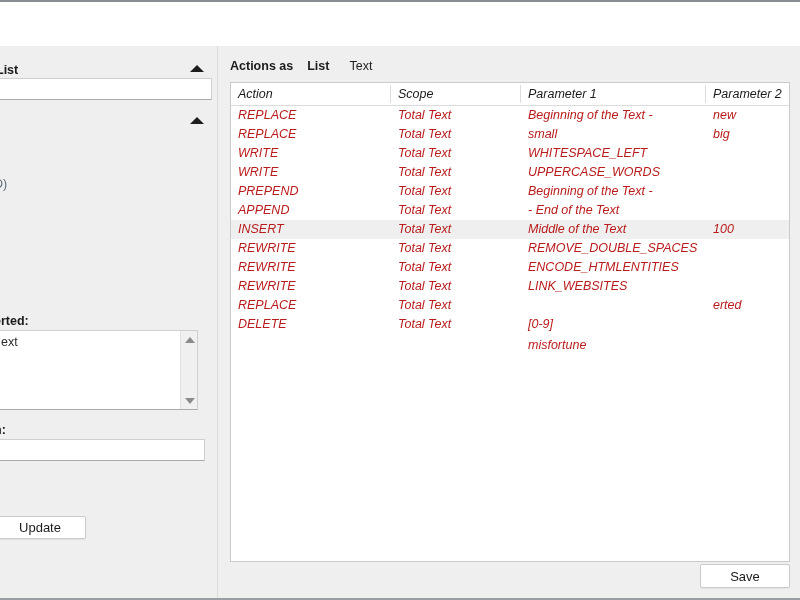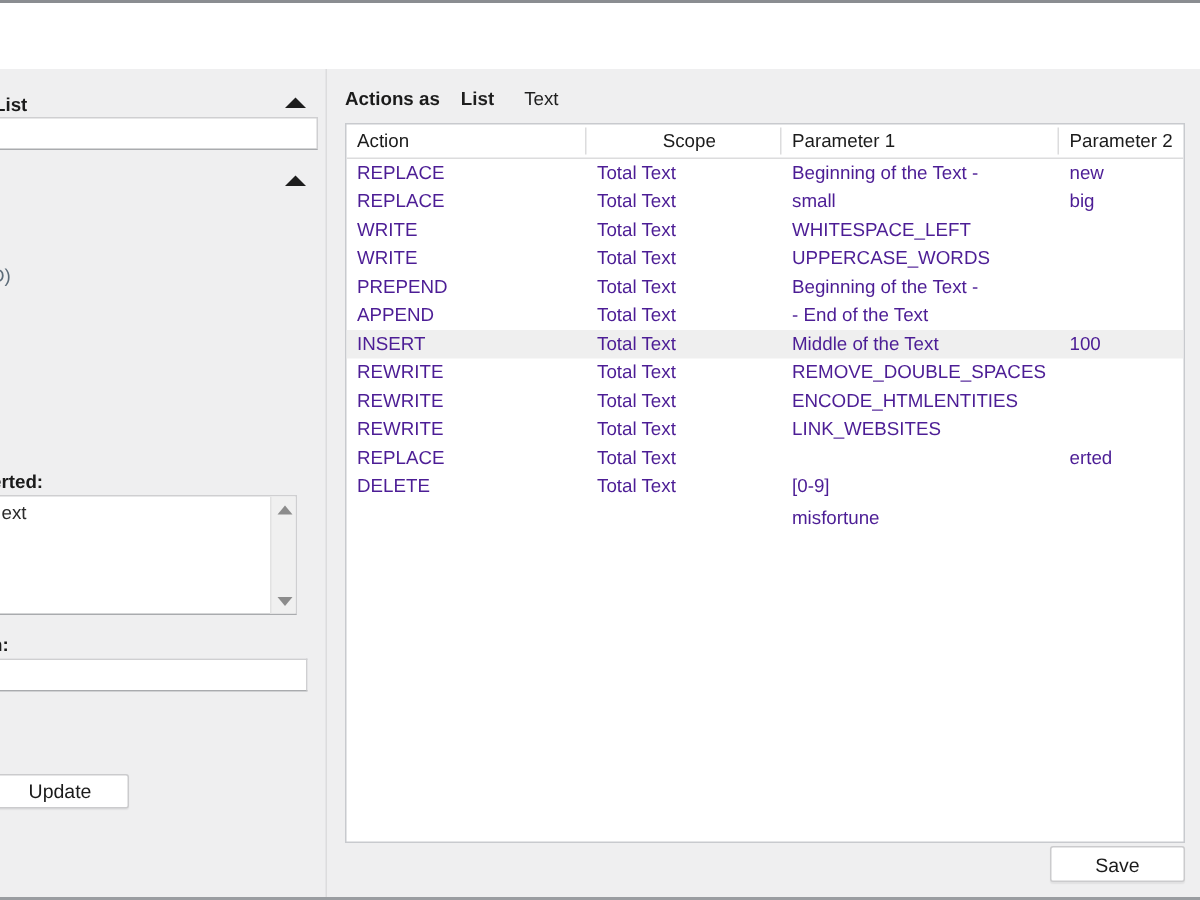--- a/index.html
+++ b/index.html
@@ -179,20 +179,21 @@
 
   
   .table-wrap {
     position: absolute;
     left: 12px; top: 36px;
     width: 560px; height: 480px;
     background: #ffffff;
     border: 1px solid #c8cace;
     box-sizing: border-box;
     overflow: hidden;
+    font-style: italic;
   }
 
   .thead {
     position: relative;
     height: 22px;
     border-bottom: 1px solid #dcdcdd;
   }
   .th {
     position: absolute;
     top: 0;
@@ -219,21 +220,21 @@
     height: 19px;
     cursor: pointer;
   }
   .row.selected { background: #efefef; }
   .cell {
     position: absolute;
     top: 0;
     height: 19px;
     line-height: 19px;
     font-size: 12.5px;
-    color: #4c1d95;
+    color: #b91c1c;
     white-space: nowrap;
     overflow: hidden;
     padding-left: 7px;
     box-sizing: border-box;
   }
 </style>
 </head>
 <body>
 
 <div id="app">
@@ -286,21 +287,21 @@
       <span class="tab active">List</span>
       <span class="tab">Text</span>
     </div>
 
     <div class="table-wrap">
 
       <div class="thead">
         <div class="th" style="left:0px; width:160px;">Action</div>
         <div class="th-sep" style="left:159px;"></div>
 
-        <div class="th" style="left:160px; width:130px;text-align:center;">Scope</div>
+        <div class="th" style="left:160px; width:130px;">Scope</div>
         <div class="th-sep" style="left:289px;"></div>
 
         <div class="th" style="left:290px; width:185px;">Parameter 1</div>
         <div class="th-sep" style="left:474px;"></div>
 
         <div class="th" style="left:475px; width:85px;">Parameter 2</div>
       </div>
 
       <div class="tbody" id="tbody">
           <div class="row">

